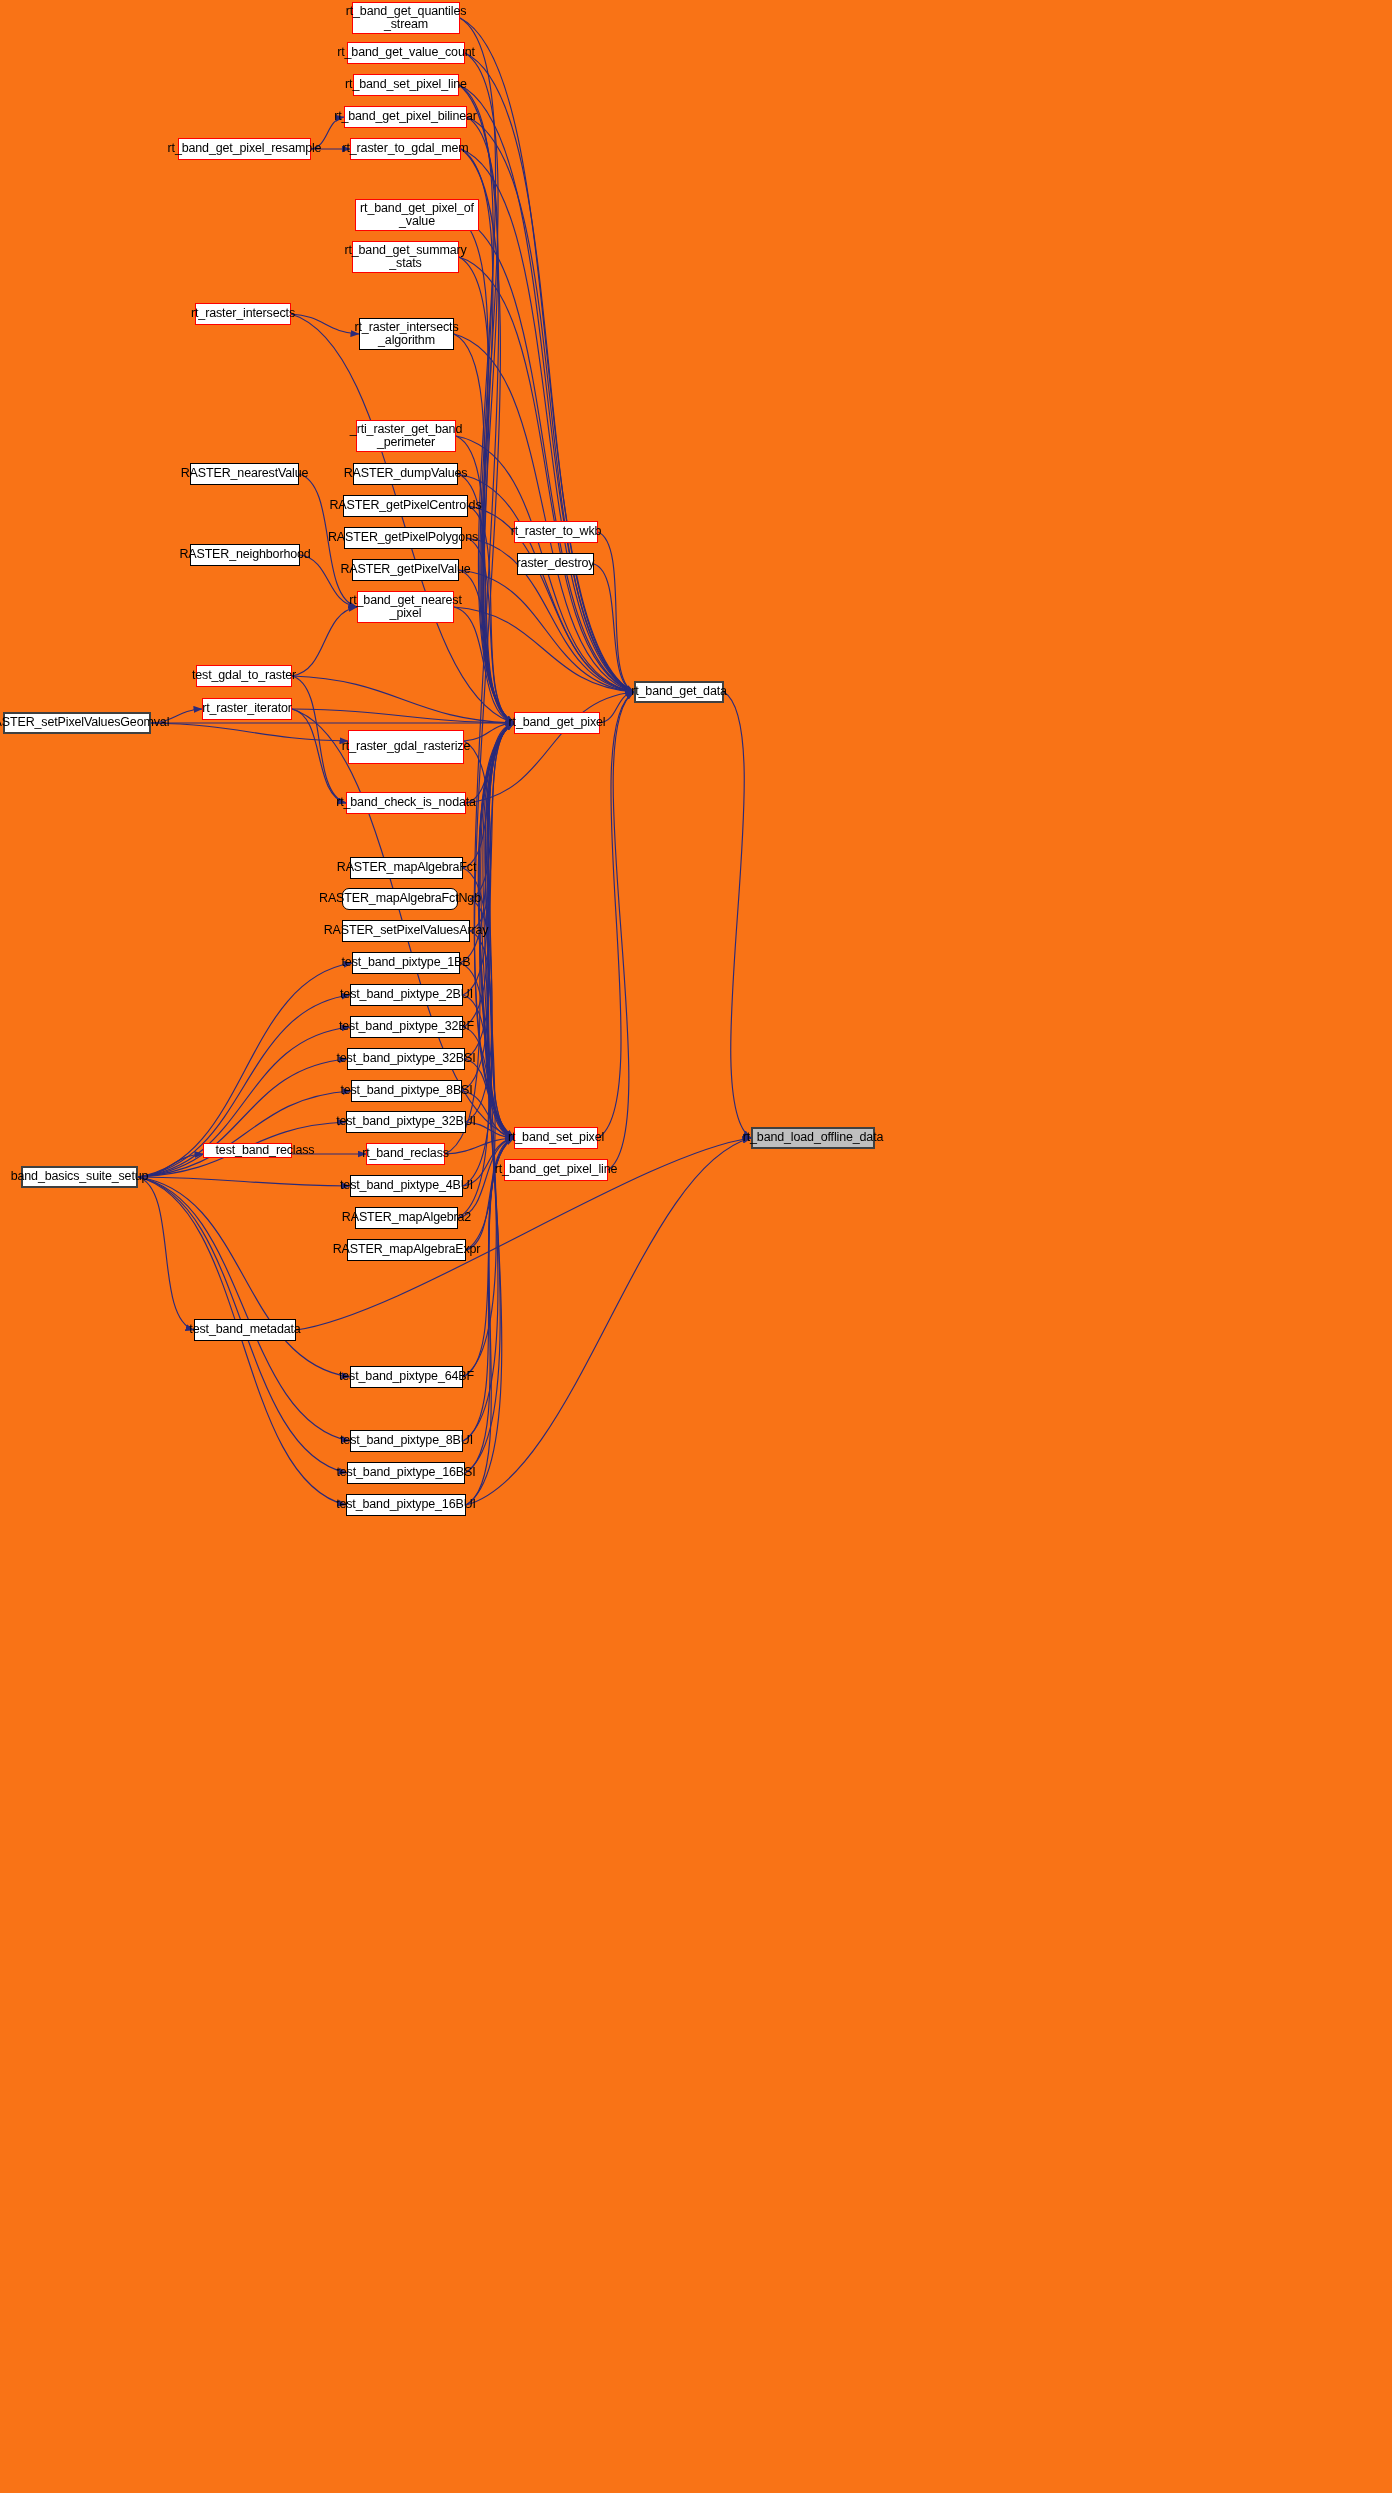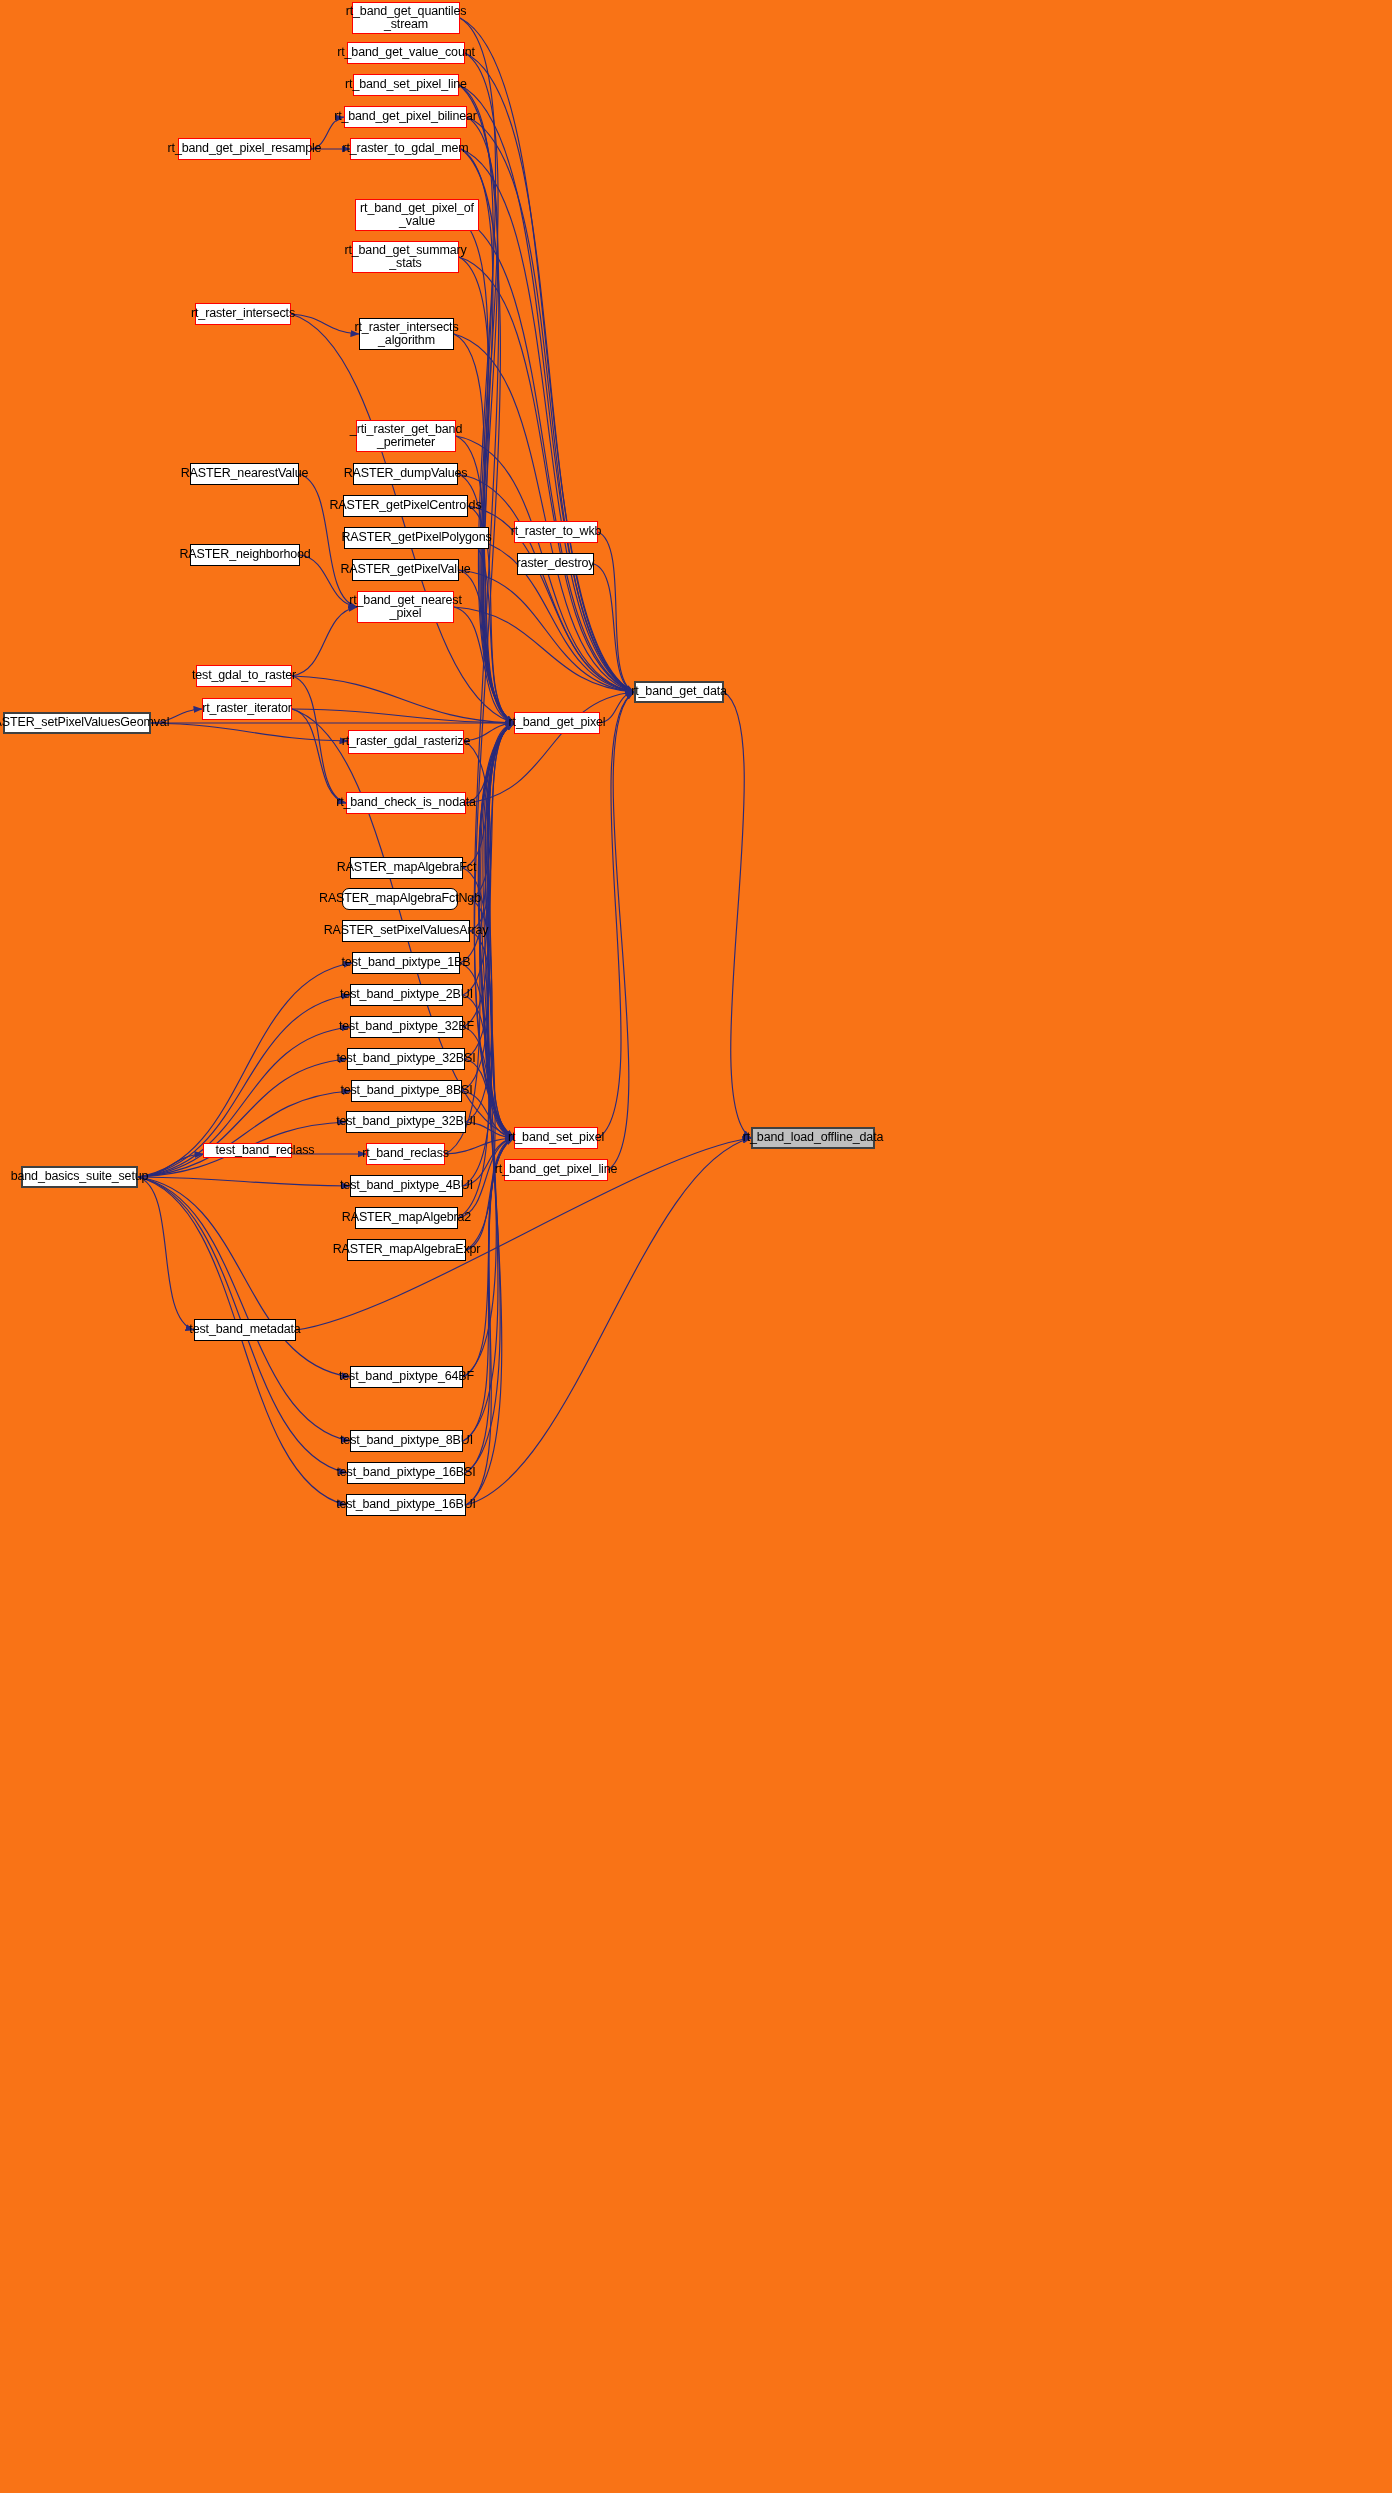--- a/index.html
+++ b/index.html
@@ -184,33 +184,33 @@
     <div class="node red" style="left: 352px; top: 241px; width: 107px; height: 32px;"><span>rt_band_get_summary
 _stats</span></div>
     <div class="node red" style="left: 195px; top: 303px; width: 96px; height: 22px;"><span>rt_raster_intersects</span></div>
     <div class="node " style="left: 359px; top: 318px; width: 95px; height: 32px;"><span>rt_raster_intersects
 _algorithm</span></div>
     <div class="node red" style="left: 356px; top: 420px; width: 100px; height: 32px;"><span>_rti_raster_get_band
 _perimeter</span></div>
     <div class="node " style="left: 190px; top: 463px; width: 109px; height: 22px;"><span>RASTER_nearestValue</span></div>
     <div class="node " style="left: 353px; top: 463px; width: 105px; height: 22px;"><span>RASTER_dumpValues</span></div>
     <div class="node " style="left: 343px; top: 495px; width: 125px; height: 22px;"><span>RASTER_getPixelCentroids</span></div>
-    <div class="node " style="left: 344px; top: 527px; width: 145px; height: 22px;"><span>RASTER_getPixelPolygons</span></div>
+    <div class="node " style="left: 344px; top: 527px; width: 118px; height: 22px;"><span>RASTER_getPixelPolygons</span></div>
     <div class="node " style="left: 190px; top: 544px; width: 110px; height: 22px;"><span>RASTER_neighborhood</span></div>
     <div class="node " style="left: 352px; top: 559px; width: 107px; height: 22px;"><span>RASTER_getPixelValue</span></div>
     <div class="node red" style="left: 357px; top: 591px; width: 97px; height: 32px;"><span>rt_band_get_nearest
 _pixel</span></div>
     <div class="node red" style="left: 514px; top: 521px; width: 84px; height: 22px;"><span>rt_raster_to_wkb</span></div>
     <div class="node " style="left: 517px; top: 553px; width: 77px; height: 22px;"><span>raster_destroy</span></div>
     <div class="node red" style="left: 196px; top: 665px; width: 96px; height: 22px;"><span>test_gdal_to_raster</span></div>
     <div class="node thick" style="left: 634px; top: 681px; width: 90px; height: 22px;"><span>rt_band_get_data</span></div>
     <div class="node red" style="left: 202px; top: 698px; width: 90px; height: 22px;"><span>rt_raster_iterator</span></div>
     <div class="node red" style="left: 514px; top: 712px; width: 86px; height: 22px;"><span>rt_band_get_pixel</span></div>
     <div class="node thick" style="left: 3px; top: 712px; width: 148px; height: 22px;"><span>RASTER_setPixelValuesGeomval</span></div>
-    <div class="node red" style="left: 348px; top: 730px; width: 116px; height: 24px;"><span>rt_raster_gdal_rasterize</span></div>
+    <div class="node red" style="left: 348px; top: 730px; width: 116px; height: 34px;"><span>rt_raster_gdal_rasterize</span></div>
     <div class="node red" style="left: 346px; top: 792px; width: 120px; height: 22px;"><span>rt_band_check_is_nodata</span></div>
     <div class="node " style="left: 350px; top: 857px; width: 113px; height: 22px;"><span>RASTER_mapAlgebraFct</span></div>
     <div class="node " style="left: 342px; top: 888px; width: 116px; height: 22px; border-radius: 7px;"><span>RASTER_mapAlgebraFctNgb</span></div>
     <div class="node " style="left: 342px; top: 920px; width: 128px; height: 22px;"><span>RASTER_setPixelValuesArray</span></div>
     <div class="node " style="left: 352px; top: 952px; width: 108px; height: 22px;"><span>test_band_pixtype_1BB</span></div>
     <div class="node " style="left: 350px; top: 984px; width: 113px; height: 22px;"><span>test_band_pixtype_2BUI</span></div>
     <div class="node " style="left: 350px; top: 1016px; width: 113px; height: 22px;"><span>test_band_pixtype_32BF</span></div>
     <div class="node " style="left: 347px; top: 1048px; width: 118px; height: 22px;"><span>test_band_pixtype_32BSI</span></div>
     <div class="node " style="left: 351px; top: 1080px; width: 111px; height: 22px;"><span>test_band_pixtype_8BSI</span></div>
     <div class="node " style="left: 346px; top: 1111px; width: 120px; height: 22px;"><span>test_band_pixtype_32BUI</span></div>

